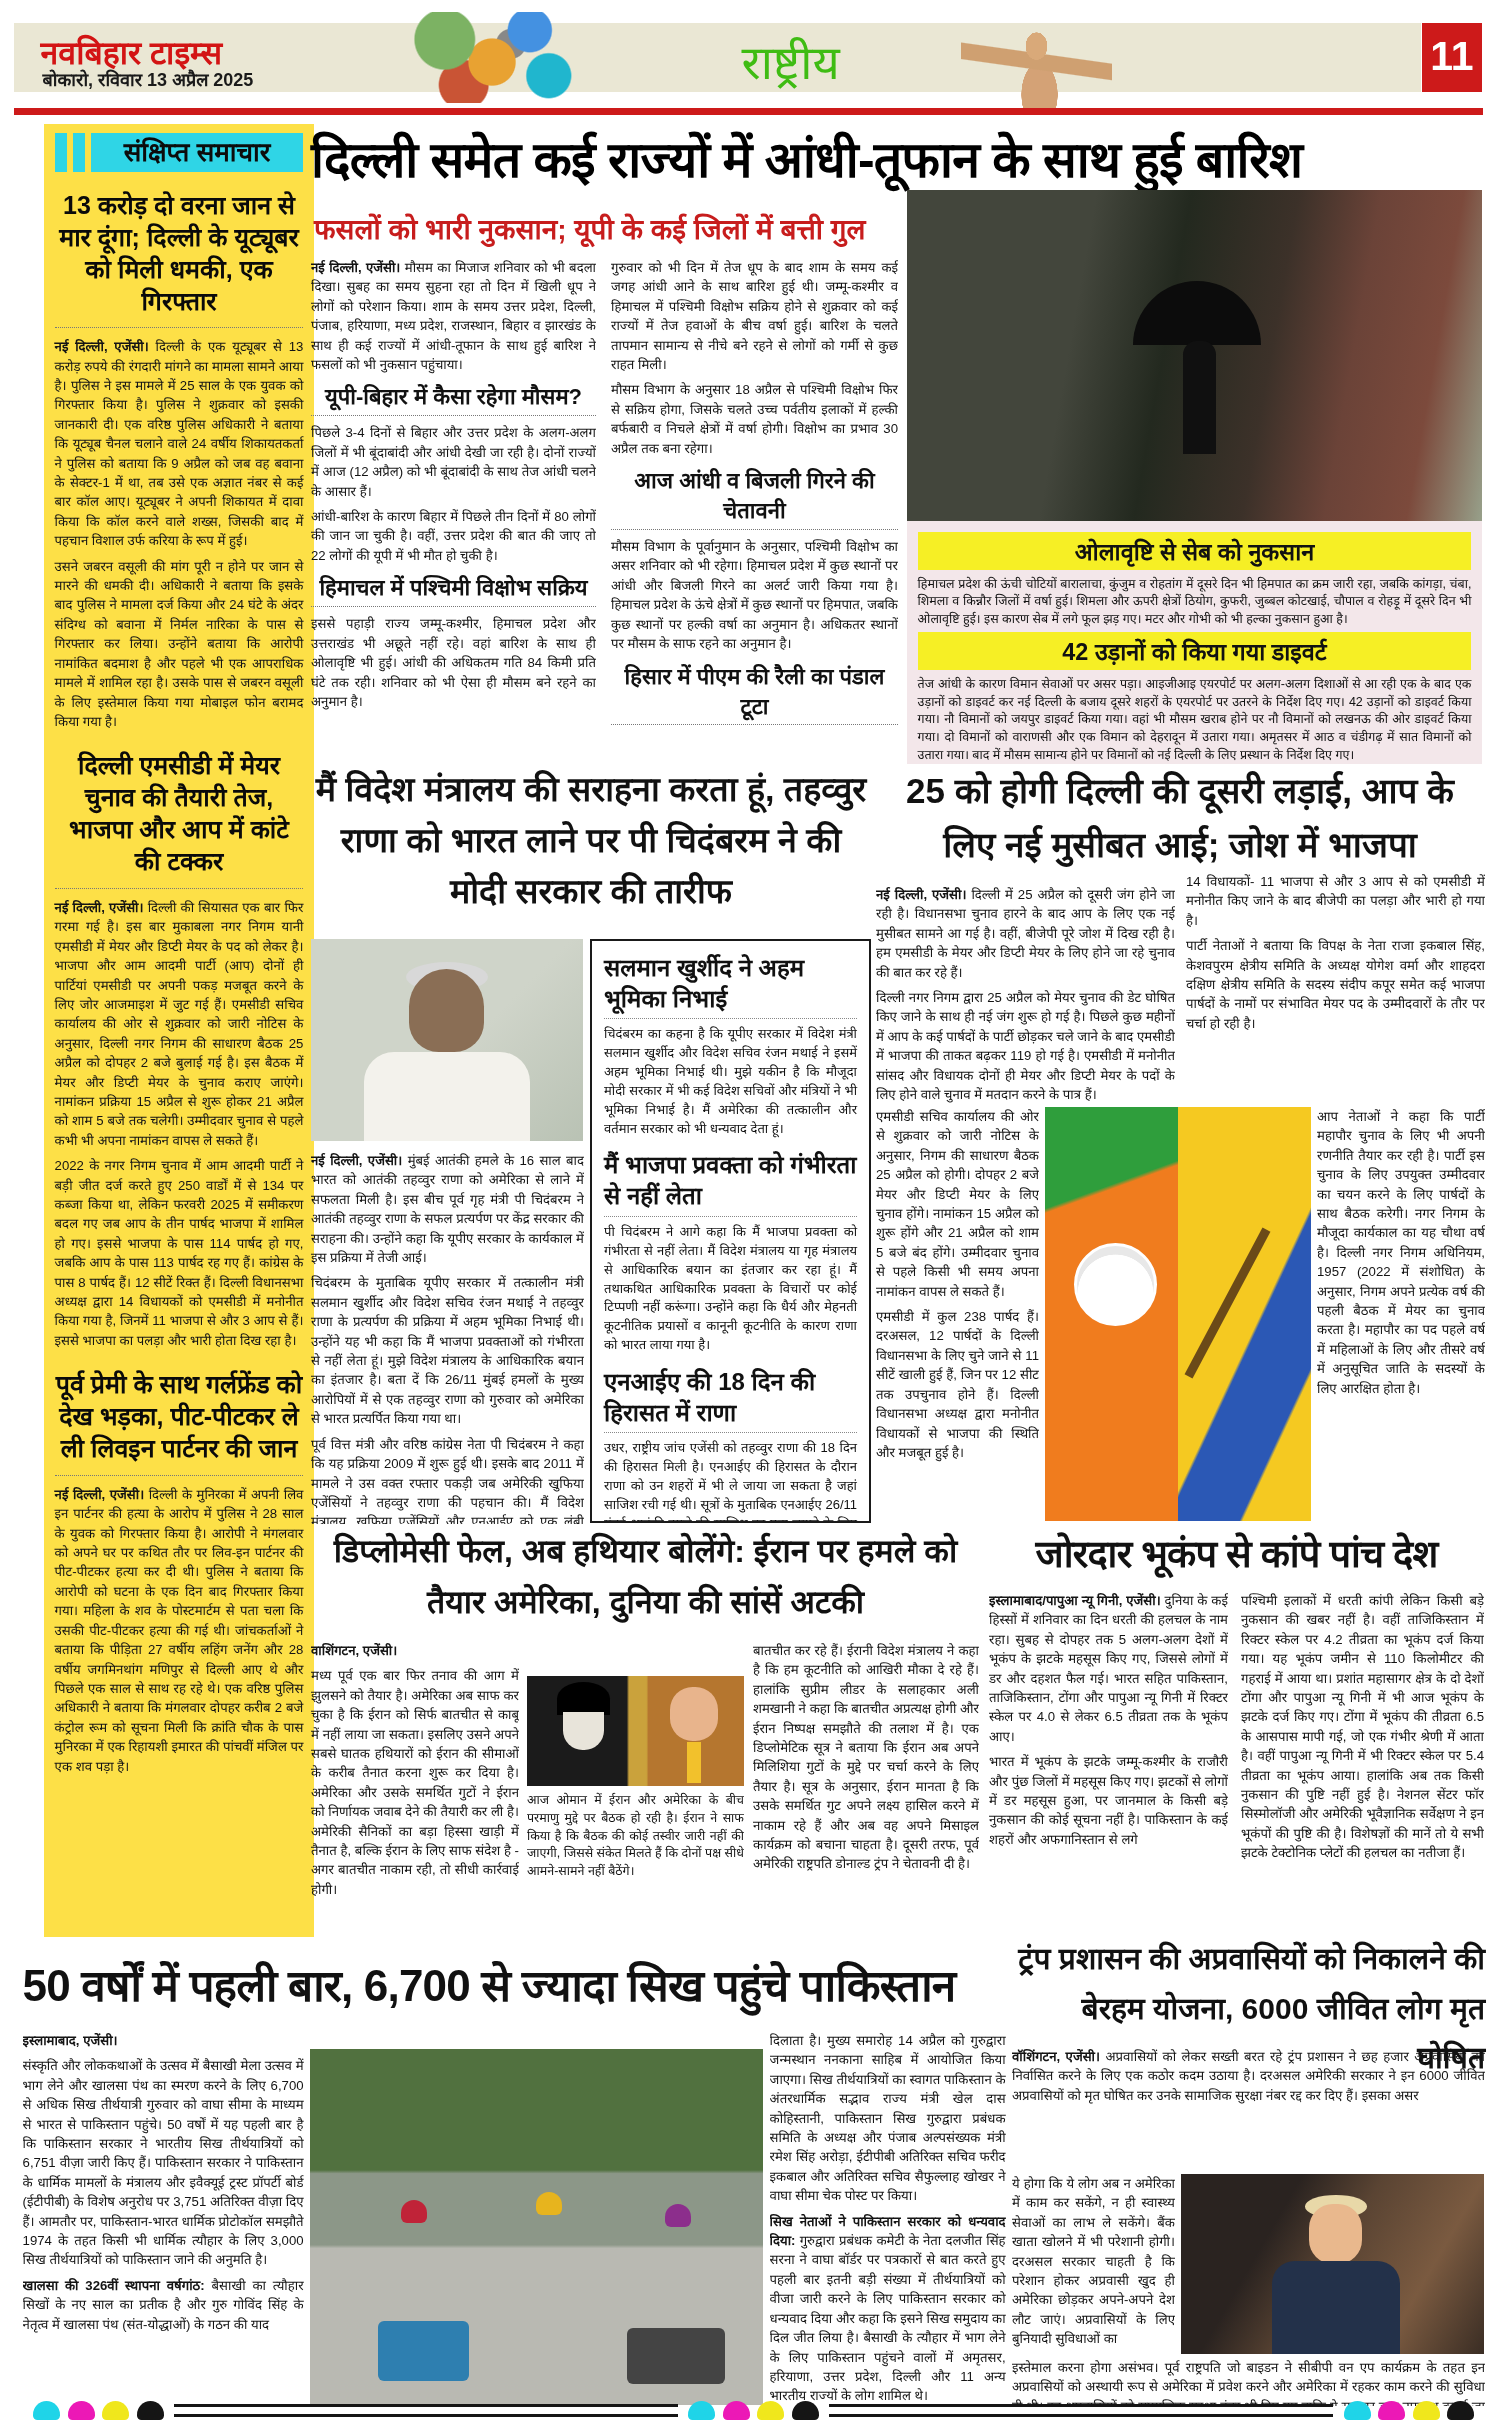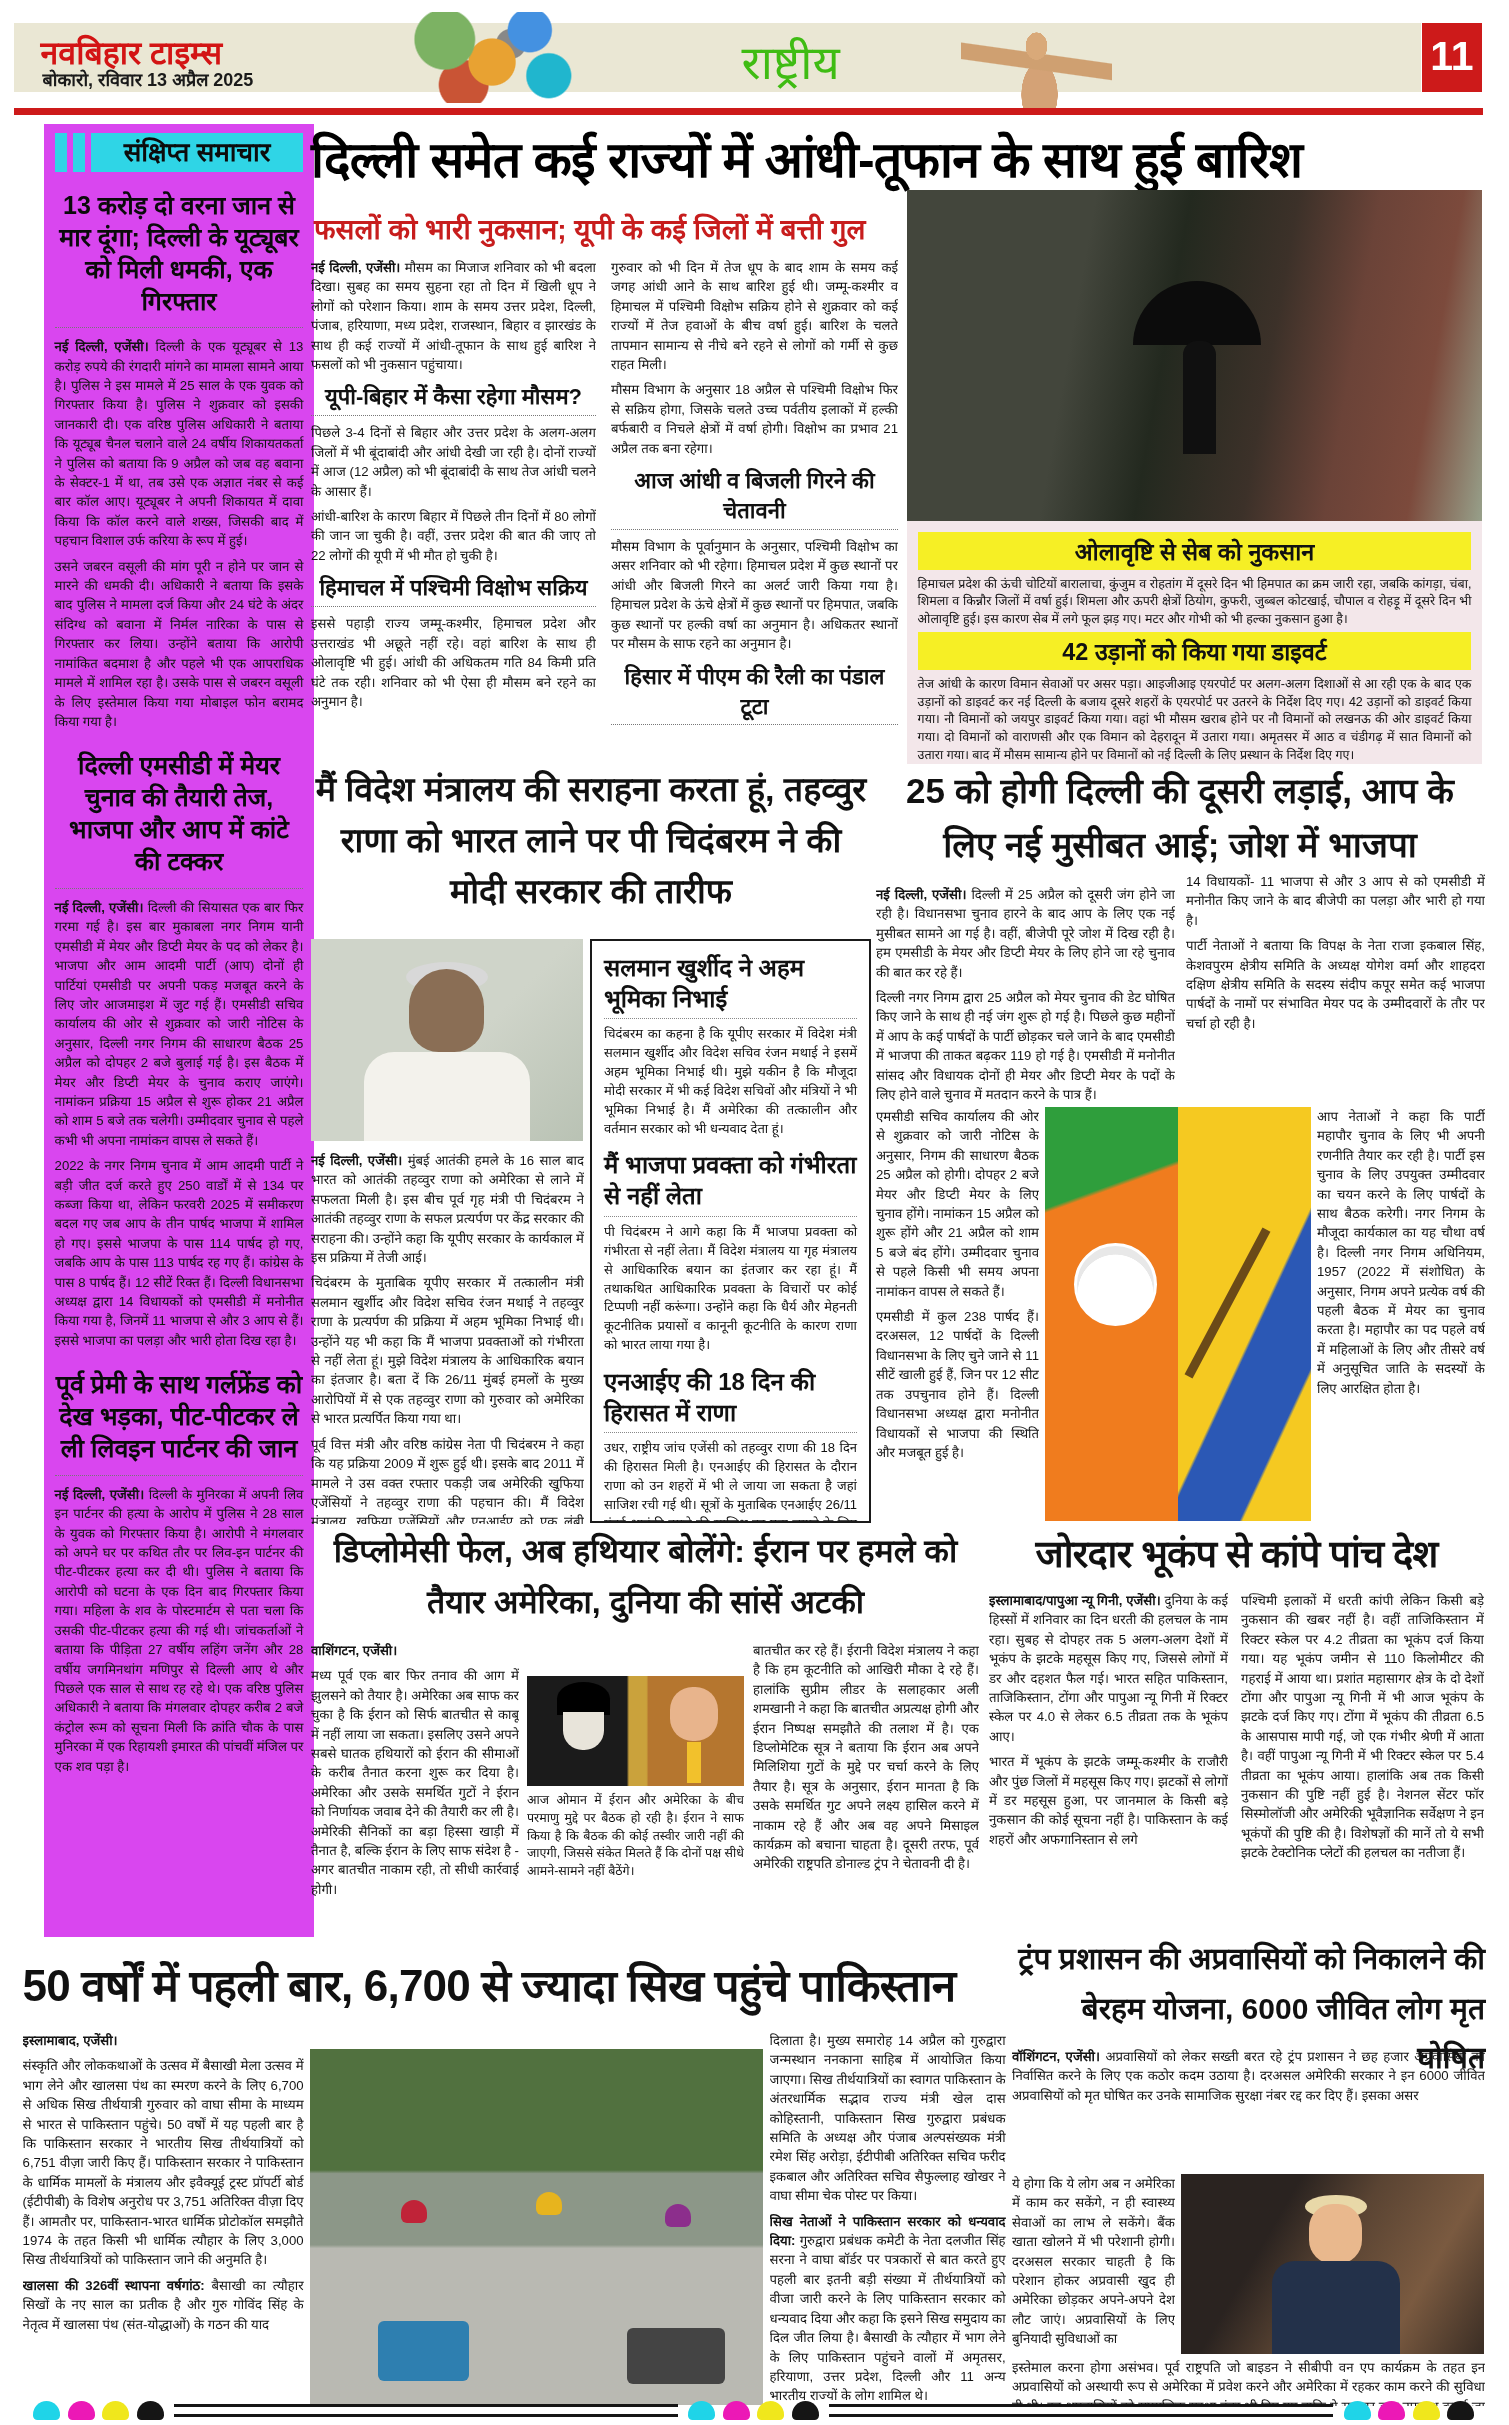--- a/index.html
+++ b/index.html
@@ -30,21 +30,21 @@
   #masthead-statue { position:absolute; left:947px; top:-6px; width:151px; height:97px;
      background:
        radial-gradient(ellipse 18px 22.6px at 50% 30%, #d9a979 0 60%, transparent 61%),
        linear-gradient(8deg, transparent 46%, #cfa071 47% 60%, transparent 61%),
        radial-gradient(ellipse 30px 53px at 52% 80%, #d4a276 0 60%, transparent 61%); }
   #page-num-box { left:1422px; top:22.6px; width:60px; height:69px; background:#cd1a1a; }
   #page-num { position:absolute; width:100%; text-align:center; top:10.6px; font-size:41px; font-weight:900; color:#fff; }
   #mast-rule { left:13.6px; top:108px; width:1469px; height:6.8px; background:#cd1a1a; }
 
   
-  #briefs { left:44px; top:124px; width:270px; height:1813px; background:#d946ef; padding:9px 10.6px; }
+  #briefs { left:44px; top:124px; width:270px; height:1813px; background:#fde047; padding:9px 10.6px; }
   #briefs-header { display:flex; align-items:stretch; height:39px; margin-bottom:10.6px; }
   .cbar { width:12px; background:#2fd5e6; margin-right:6px; }
   #briefs-title { flex:1; background:#2fd5e6; color:#0c0c0c; font-size:26px; font-weight:900; text-align:center; line-height:39px; }
   .brief-head { font-size:25px; font-weight:900; line-height:1.28; text-align:center; color:#0a0a0a;
      padding:6px 0 10.6px 0; border-bottom:1.5px dotted #777; margin-bottom:9px; }
   .brief-head.mid { margin-top:12px; }
 
   
   #lead { left:311px; top:124px; width:1172px; height:639px; }
   #lead-headline { position:absolute; left:0; top:0; width:100%; font-size:50px; font-weight:900; color:#000; letter-spacing:-0.8px; white-space:nowrap; }
@@ -187,21 +187,21 @@
       <p class="body"><b class="dl">नई दिल्ली, एजेंसी।</b> <span>मौसम का मिजाज शनिवार को भी बदला दिखा। सुबह का समय सुहना रहा तो दिन में खिली धूप ने लोगों को परेशान किया। शाम के समय उत्तर प्रदेश, दिल्ली, पंजाब, हरियाणा, मध्य प्रदेश, राजस्थान, बिहार व झारखंड के साथ ही कई राज्यों में आंधी-तूफान के साथ हुई बारिश ने फसलों को भी नुकसान पहुंचाया।</span></p>
       <div class="inhead">यूपी-बिहार में कैसा रहेगा मौसम?</div>
       <p class="body">पिछले 3-4 दिनों से बिहार और उत्तर प्रदेश के अलग-अलग जिलों में भी बूंदाबांदी और आंधी देखी जा रही है। दोनों राज्यों में आज (12 अप्रैल) को भी बूंदाबांदी के साथ तेज आंधी चलने के आसार हैं।</p>
       <p class="body">आंधी-बारिश के कारण बिहार में पिछले तीन दिनों में 80 लोगों की जान जा चुकी है। वहीं, उत्तर प्रदेश की बात की जाए तो 22 लोगों की यूपी में भी मौत हो चुकी है।</p>
       <div class="inhead">हिमाचल में पश्चिमी विक्षोभ सक्रिय</div>
       <p class="body">इससे पहाड़ी राज्य जम्मू-कश्मीर, हिमाचल प्रदेश और उत्तराखंड भी अछूते नहीं रहे। वहां बारिश के साथ ही ओलावृष्टि भी हुई। आंधी की अधिकतम गति 84 किमी प्रति घंटे तक रही। शनिवार को भी ऐसा ही मौसम बने रहने का अनुमान है।</p>
     </div>
 
     <div id="lead-col2" class="col lead-col">
       <p class="body">गुरुवार को भी दिन में तेज धूप के बाद शाम के समय कई जगह आंधी आने के साथ बारिश हुई थी। जम्मू-कश्मीर व हिमाचल में पश्चिमी विक्षोभ सक्रिय होने से शुक्रवार को कई राज्यों में तेज हवाओं के बीच वर्षा हुई। बारिश के चलते तापमान सामान्य से नीचे बने रहने से लोगों को गर्मी से कुछ राहत मिली।</p>
-      <p class="body">मौसम विभाग के अनुसार 18 अप्रैल से पश्चिमी विक्षोभ फिर से सक्रिय होगा, जिसके चलते उच्च पर्वतीय इलाकों में हल्की बर्फबारी व निचले क्षेत्रों में वर्षा होगी। विक्षोभ का प्रभाव 21 अप्रैल तक बना रहेगा।</p>
+      <p class="body">मौसम विभाग के अनुसार 18 अप्रैल से पश्चिमी विक्षोभ फिर से सक्रिय होगा, जिसके चलते उच्च पर्वतीय इलाकों में हल्की बर्फबारी व निचले क्षेत्रों में वर्षा होगी। विक्षोभ का प्रभाव 30 अप्रैल तक बना रहेगा।</p>
       <div class="inhead">आज आंधी व बिजली गिरने की चेतावनी</div>
       <p class="body">मौसम विभाग के पूर्वानुमान के अनुसार, पश्चिमी विक्षोभ का असर शनिवार को भी रहेगा। हिमाचल प्रदेश में कुछ स्थानों पर आंधी और बिजली गिरने का अलर्ट जारी किया गया है। हिमाचल प्रदेश के ऊंचे क्षेत्रों में कुछ स्थानों पर हिमपात, जबकि कुछ स्थानों पर हल्की वर्षा का अनुमान है। अधिकतर स्थानों पर मौसम के साफ रहने का अनुमान है।</p>
       <div class="inhead">हिसार में पीएम की रैली का पंडाल टूटा</div>
       <p class="body">हिसार में पीएम की रैली का पंडाल टूट गया तो चरखी दादरी में मंत्री के कार्यक्रम का टेंट उखड़ गया। कई जिलों में बिजली के खंभे टूटे और टेंट उखड़ गए।</p>
     </div>
 
     <div id="lead-photo" class="abs">
       <div class="umbrella"></div>
       <div class="person"></div>
     </div>

